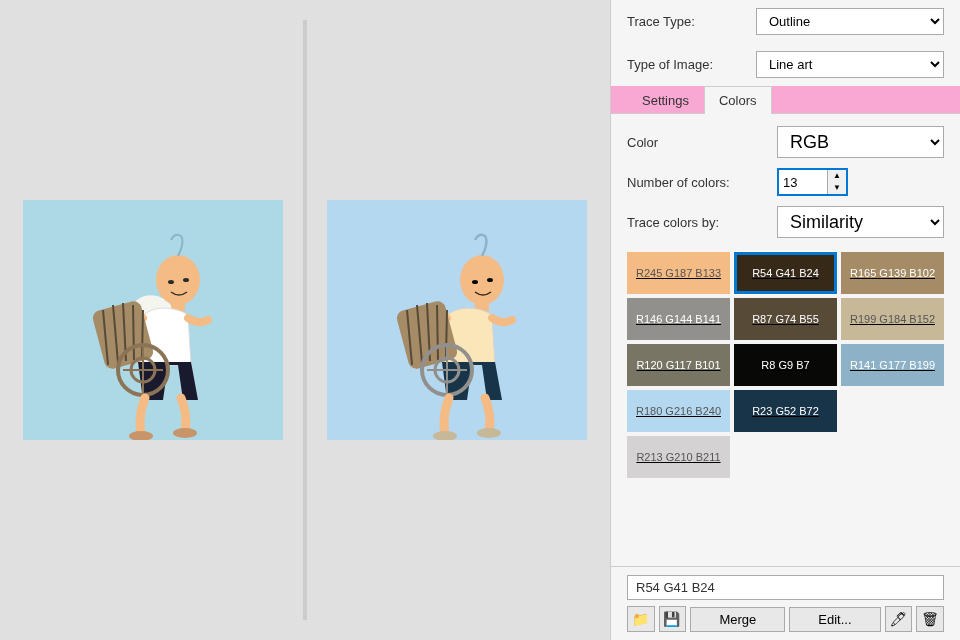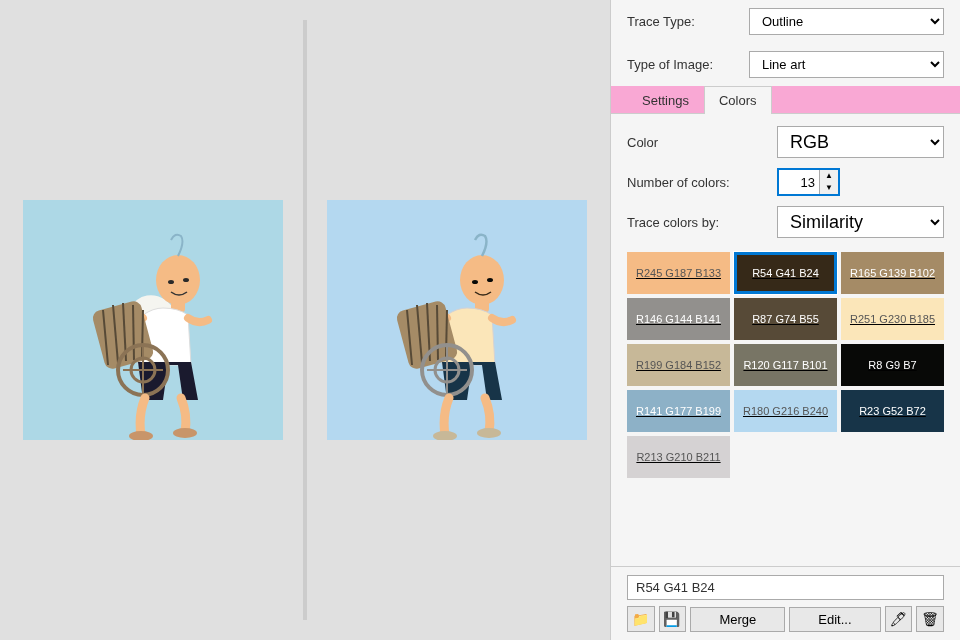--- a/index.html
+++ b/index.html
@@ -19,21 +19,21 @@
       background: #f5f5f5;
       border-left: 1px solid #ccc;
       display: flex;
       flex-direction: column;
     }
 
     .settings-row {
       display: flex;
       align-items: center;
       padding: 8px 16px;
-      gap: 12px;
+      gap: 19px;
     }
 
     .settings-row label {
       min-width: 110px;
       color: #333;
     }
 
     .settings-row select {
       flex: 1;
       padding: 4px 8px;
@@ -94,25 +94,25 @@
     }
 
     .number-input-wrapper {
       display: flex;
       align-items: center;
       border: 2px solid #0078d4;
       background: white;
     }
 
     .number-input-wrapper input {
-      width: 40px;
+      width: 48px;
       border: none;
       padding: 2px 4px;
       font-size: 13px;
-      text-align: right;
+      text-align: left;
       outline: none;
     }
 
     .spinner-buttons {
       display: flex;
       flex-direction: column;
       border-left: 1px solid #aaa;
     }
 
     .spinner-btn {
@@ -373,21 +373,20 @@
         <option>Luminance</option>
       </select>
     </div>
 
     <div class="color-grid" id="color-grid">
     <div class="color-cell" style="background-color: rgb(245, 187, 133); color: rgb(85, 85, 85);">R245 G187 B133</div>
         <div class="color-cell selected" style="background-color: rgb(54, 41, 24); color: rgb(255, 255, 255);">R54 G41 B24</div>
         <div class="color-cell" style="background-color: rgb(165, 139, 102); color: rgb(255, 255, 255);">R165 G139 B102</div>
         <div class="color-cell" style="background-color: rgb(146, 144, 141); color: rgb(255, 255, 255);">R146 G144 B141</div>
         <div class="color-cell" style="background-color: rgb(87, 74, 55); color: rgb(255, 255, 255);">R87 G74 B55</div>
-        <div class="color-cell" style="background-color: rgb(251, 230, 185); color: rgb(85, 85, 85);">R251 G230 B185</div>
         <div class="color-cell" style="background-color: rgb(199, 184, 152); color: rgb(85, 85, 85);">R199 G184 B152</div>
         <div class="color-cell" style="background-color: rgb(120, 117, 101); color: rgb(255, 255, 255);">R120 G117 B101</div>
         <div class="color-cell" style="background-color: rgb(8, 9, 7); color: rgb(255, 255, 255);">R8 G9 B7</div>
         <div class="color-cell" style="background-color: rgb(141, 177, 199); color: rgb(255, 255, 255);">R141 G177 B199</div>
         <div class="color-cell" style="background-color: rgb(180, 216, 240); color: rgb(85, 85, 85);">R180 G216 B240</div>
         <div class="color-cell" style="background-color: rgb(23, 52, 72); color: rgb(255, 255, 255);">R23 G52 B72</div>
         <div class="color-cell" style="background-color: rgb(213, 210, 211); color: rgb(85, 85, 85); grid-column: 1;">R213 G210 B211</div>
       </div>
 
   </div>

